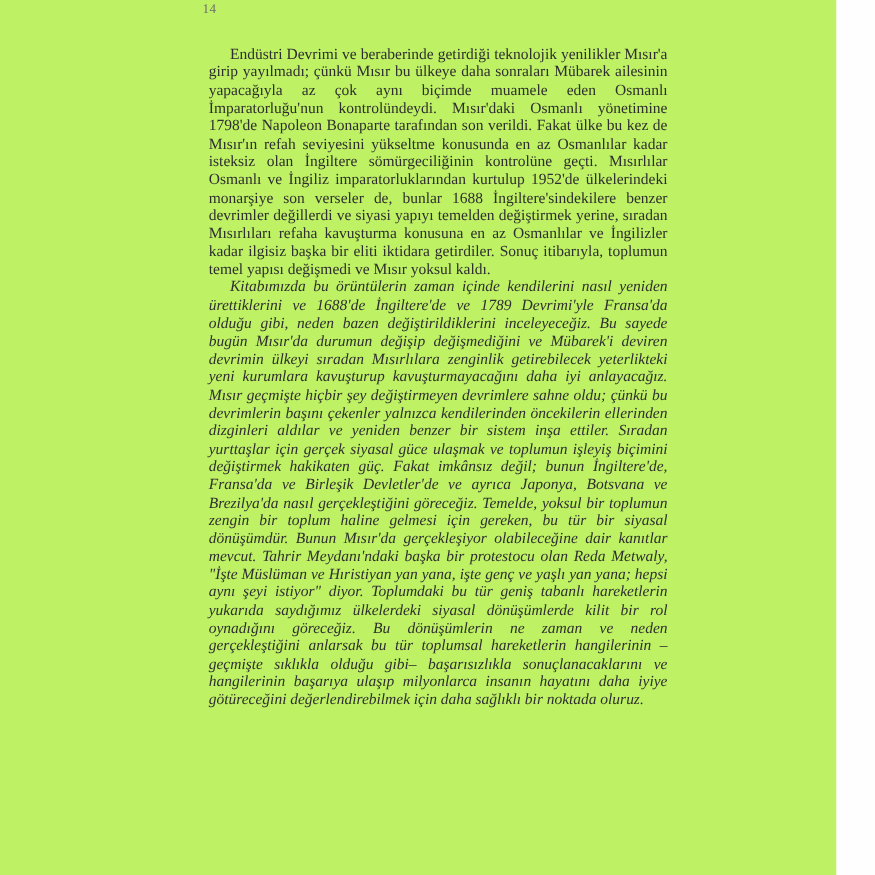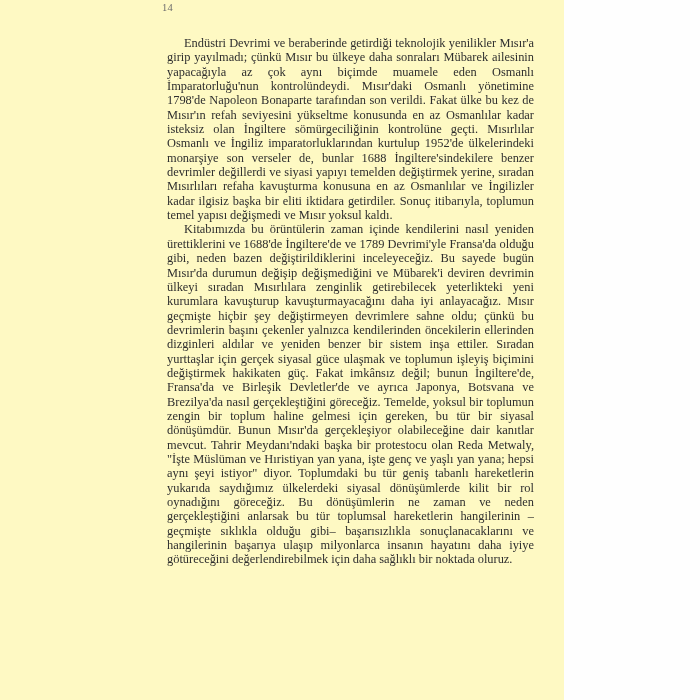--- a/index.html
+++ b/index.html
@@ -8,23 +8,23 @@
   }
   body {
     width: 700px;
     height: 700px;
     background: #fefefe;
     font-family: "Liberation Serif", "DejaVu Serif", serif;
     overflow: hidden;
   }
   .page {
     position: relative;
-    width: 564px;
+    width: 669px;
     height: 700px;
-    background: #fef9c3;
+    background: #bef264;
   }
   .folio {
     position: absolute;
     left: 162px;
     top: 2px;
     font-size: 10.5px;
     color: #6d6d6d;
     letter-spacing: 0.3px;
     font-style: normal;
   }
@@ -42,20 +42,21 @@
     line-height: 14.35px;
     color: #2e2e2e;
     word-spacing: -0.1px;
     -webkit-font-smoothing: none;
   }
   .para + .para {
     margin-top: 0;
   }
   .para:last-child {
     text-align-last: left;
+    font-style: italic;
   }
 </style>
 </head>
 <body>
 
 <div class="page">
 
   <div class="folio">14</div>
 
   <div class="textblock">

